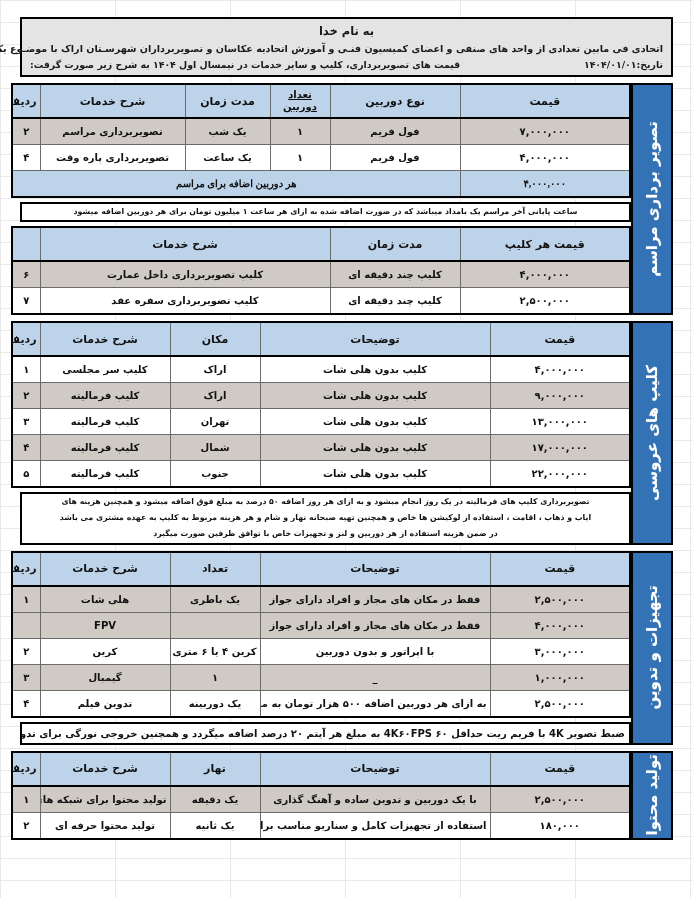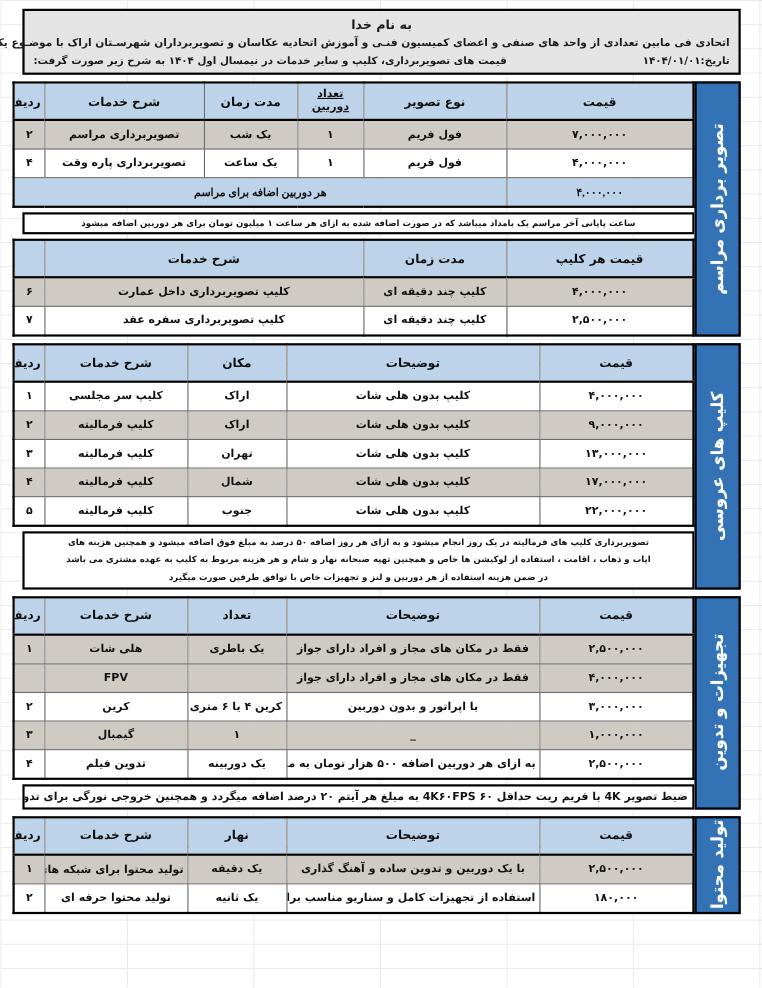--- a/index.html
+++ b/index.html
@@ -23,21 +23,21 @@
     background-image:
       linear-gradient(to right, #d8d8d8 1px, transparent 1px),
       linear-gradient(to bottom, #d8d8d8 1px, transparent 1px);
     background-size: 115px 22px;
     opacity: .55;
     pointer-events: none;
   }
   .doc {
     position: absolute;
     left: 20px;
-    top: 8px;
+    top: 17px;
     width: 653px;
   }
 
   
   .hdr {
     border: 2px solid #000;
     background: #e4e4e4;
     padding: 3px 8px 5px 8px;
   }
   .hdr .bism {
@@ -198,21 +198,21 @@
             <col style="width:170px">
               <col style="width:130px">
               <col style="width:60px">
             <col style="width:85px">
               <col style="width:145px">
               <col style="width:28px">
           </colgroup>
           <thead>
             <tr>
               <th>قیمت</th>
-              <th>نوع تصویر</th>
+              <th>نوع دوربین</th>
               <th class="small">تعداد دوربین</th>
               <th>مدت زمان</th>
               <th>شرح خدمات</th>
               <th>ردیف</th>
             </tr>
           </thead>
           <tbody>
             <tr class="shade">
               <td class="price">۷,۰۰۰,۰۰۰</td>
               <td>فول فریم</td>

